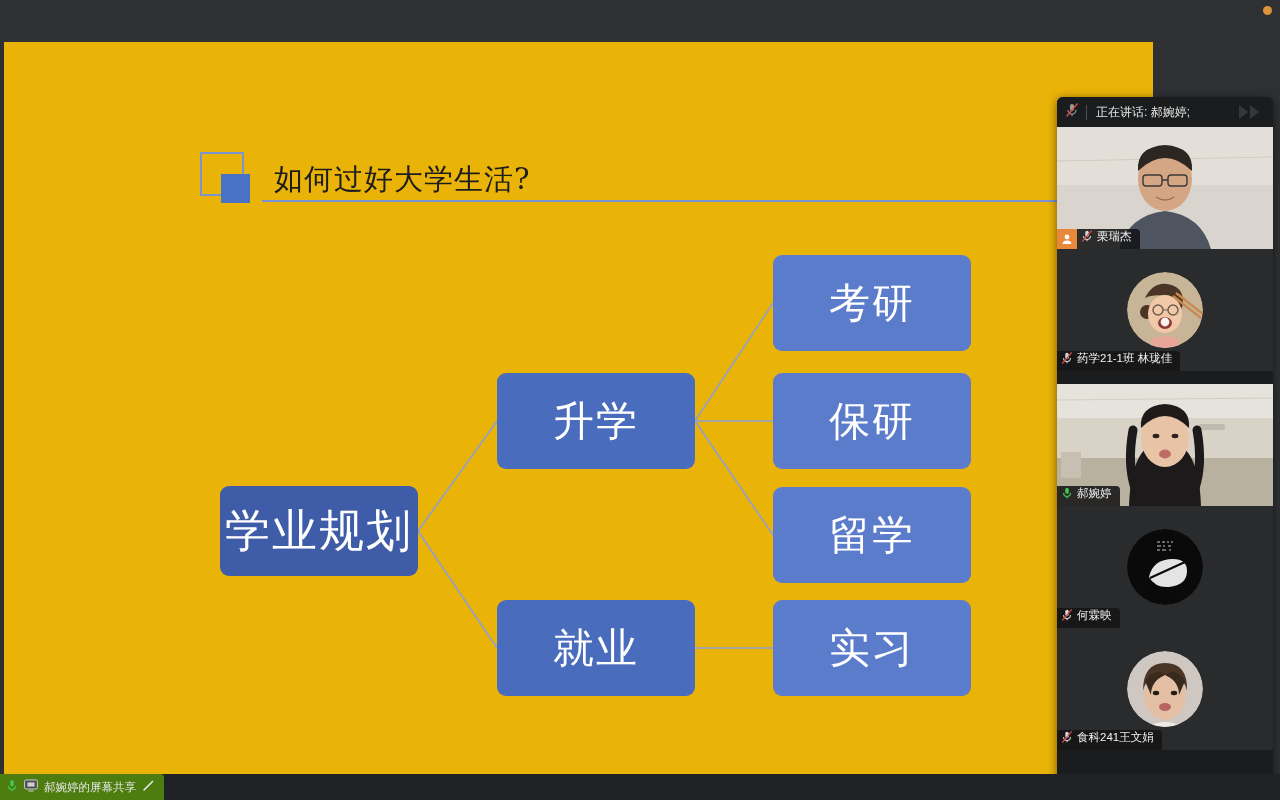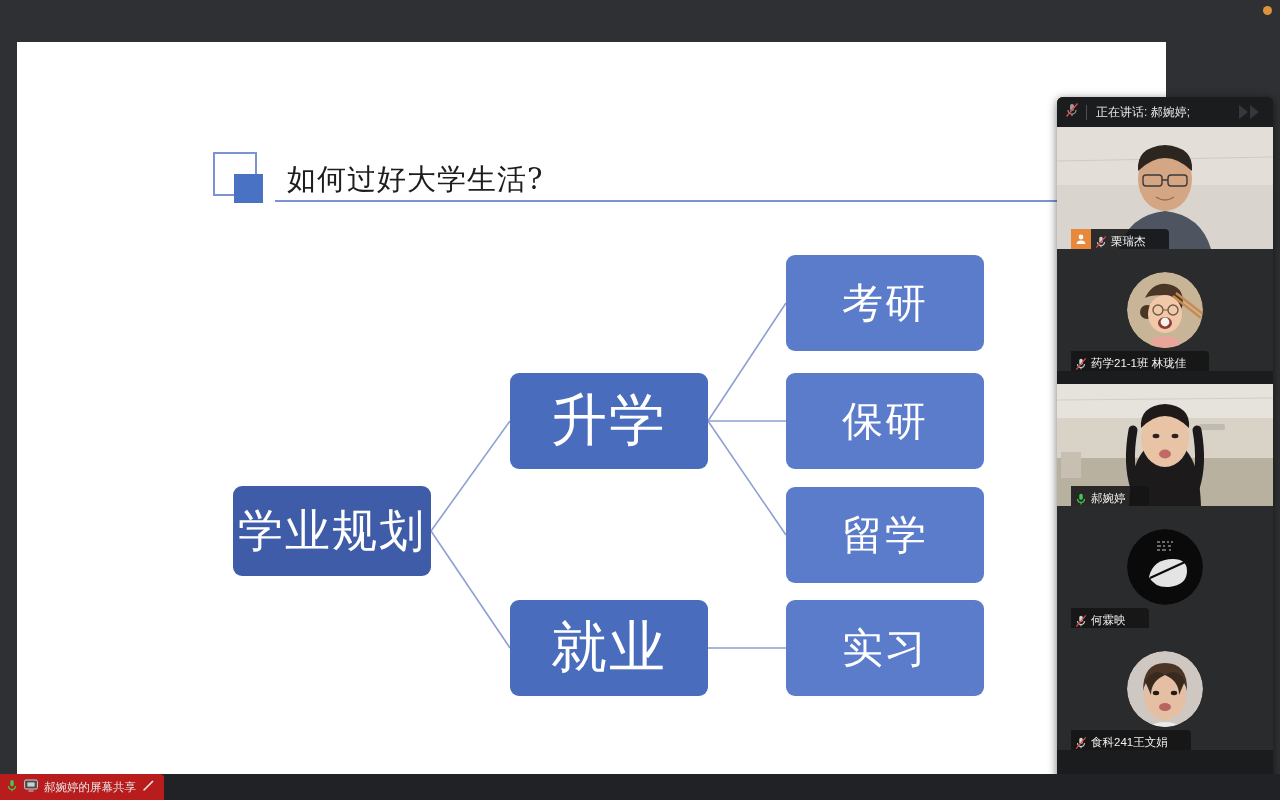--- a/index.html
+++ b/index.html
@@ -31,23 +31,23 @@
     position: absolute;
     right: 8px; top: 6px;
     width: 9px; height: 9px;
     border-radius: 50%;
     background: #dd9339;
   }
 
   
   .slide {
     position: absolute;
-    left: 17px; top: 42px;
+    left: 4px; top: 42px;
     width: 1149px; height: 732px;
-    background: #ffffff;
+    background: #eab308;
     overflow: hidden;
   }
 
   
   .title-row {
     position: absolute;
     left: 196px; top: 110px;
     width: 880px; height: 70px;
   }
   .sq-outline {
@@ -96,21 +96,21 @@
     align-items: center;
     justify-content: center;
     border-radius: 9px;
     color: #ffffff;
     font-family: "DejaVu Sans", "Liberation Sans", sans-serif;
     font-weight: 400;
     white-space: nowrap;
     letter-spacing: 2px;
   }
   .node-root  { background: #3f5ca8; font-size: 45px; }
-  .node-mid   { background: #4a6cbd; font-size: 56px; }
+  .node-mid   { background: #4a6cbd; font-size: 41px; }
   .node-leaf  { background: #5b7bcb; font-size: 41px; }
 
   
   .panel {
     position: absolute;
     left: 1057px; top: 97px;
     width: 216px; height: 764px;
     background: #1b1c1e;
     border-radius: 6px;
     box-shadow: 0 2px 10px rgba(0,0,0,0.55);
@@ -164,27 +164,27 @@
     position: absolute;
     left: 50%; top: 50%;
     transform: translate(-50%, -50%);
     width: 76px; height: 76px;
     border-radius: 50%;
     overflow: hidden;
   }
 
   .name-chip {
     position: absolute;
-    left: 14px; bottom: 0;
-    display: flex;
-    align-items: flex-end;
+    left: 0; bottom: 0;
+    display: flex;
+    align-items: flex-start;
     height: 20px;
     background: rgba(20,20,22,0.88);
     border-top-right-radius: 4px;
-    padding-right: 23px;
+    padding-right: 8px;
     max-width: 212px;
   }
   .host-badge {
     width: 20px; height: 20px;
     background: #e8883a;
     display: flex;
     align-items: center;
     justify-content: center;
     flex: none;
   }
@@ -211,21 +211,21 @@
     background: #212225;
   }
   .task-chip {
     position: absolute;
     left: 0; top: 0;
     height: 26px;
     display: flex;
     align-items: center;
     gap: 6px;
     padding: 0 9px 0 6px;
-    background: #b91c1c;
+    background: #4d7c0f;
     border-radius: 0 4px 0 0;
   }
   .task-label {
     color: #e6e6e6;
     font-size: 11.5px;
     white-space: nowrap;
   }
 </style>
 </head>
 <body>

